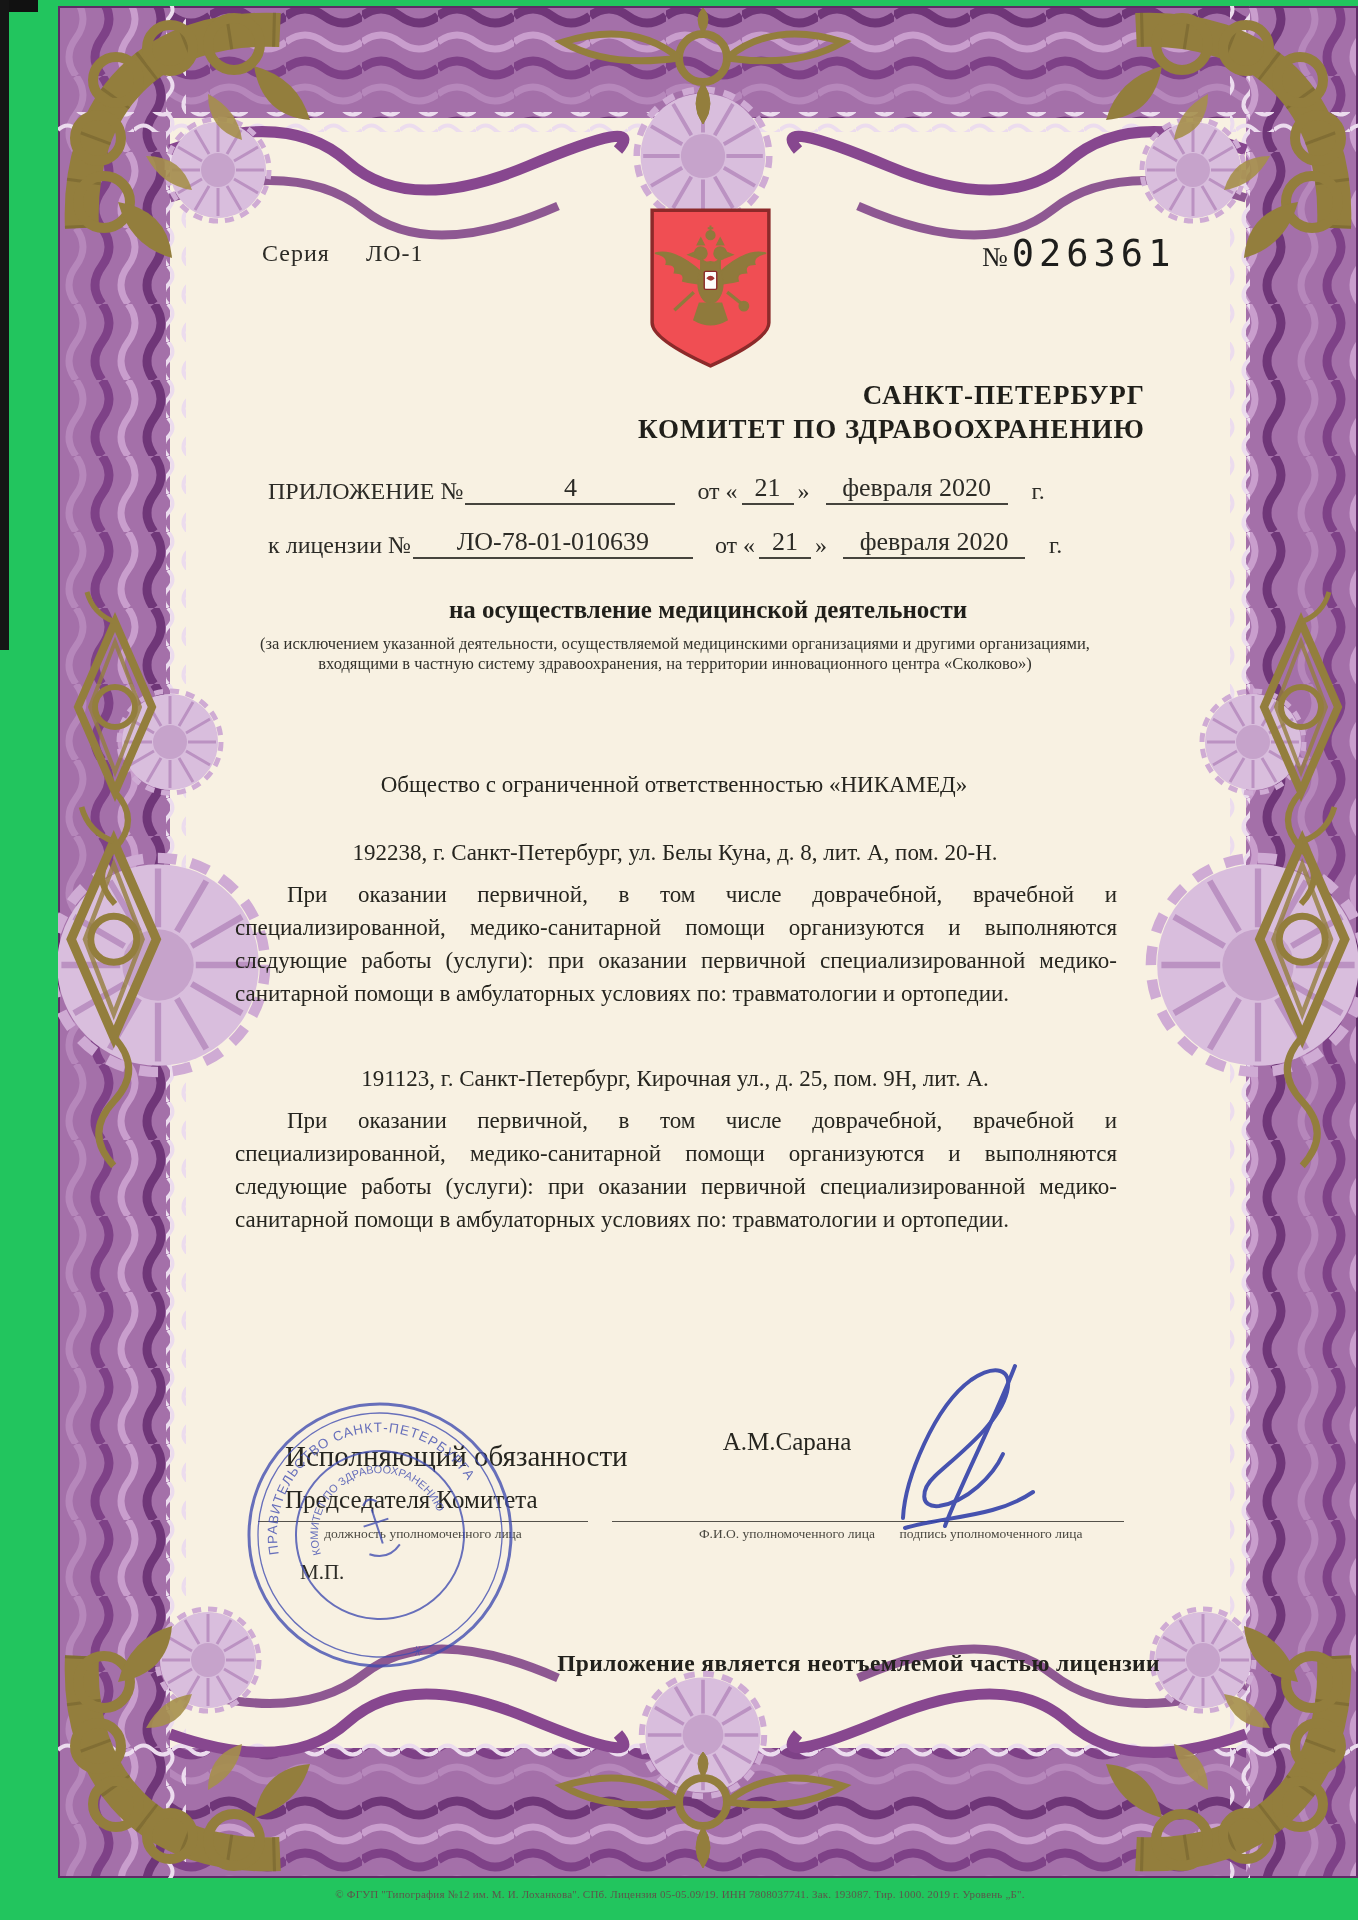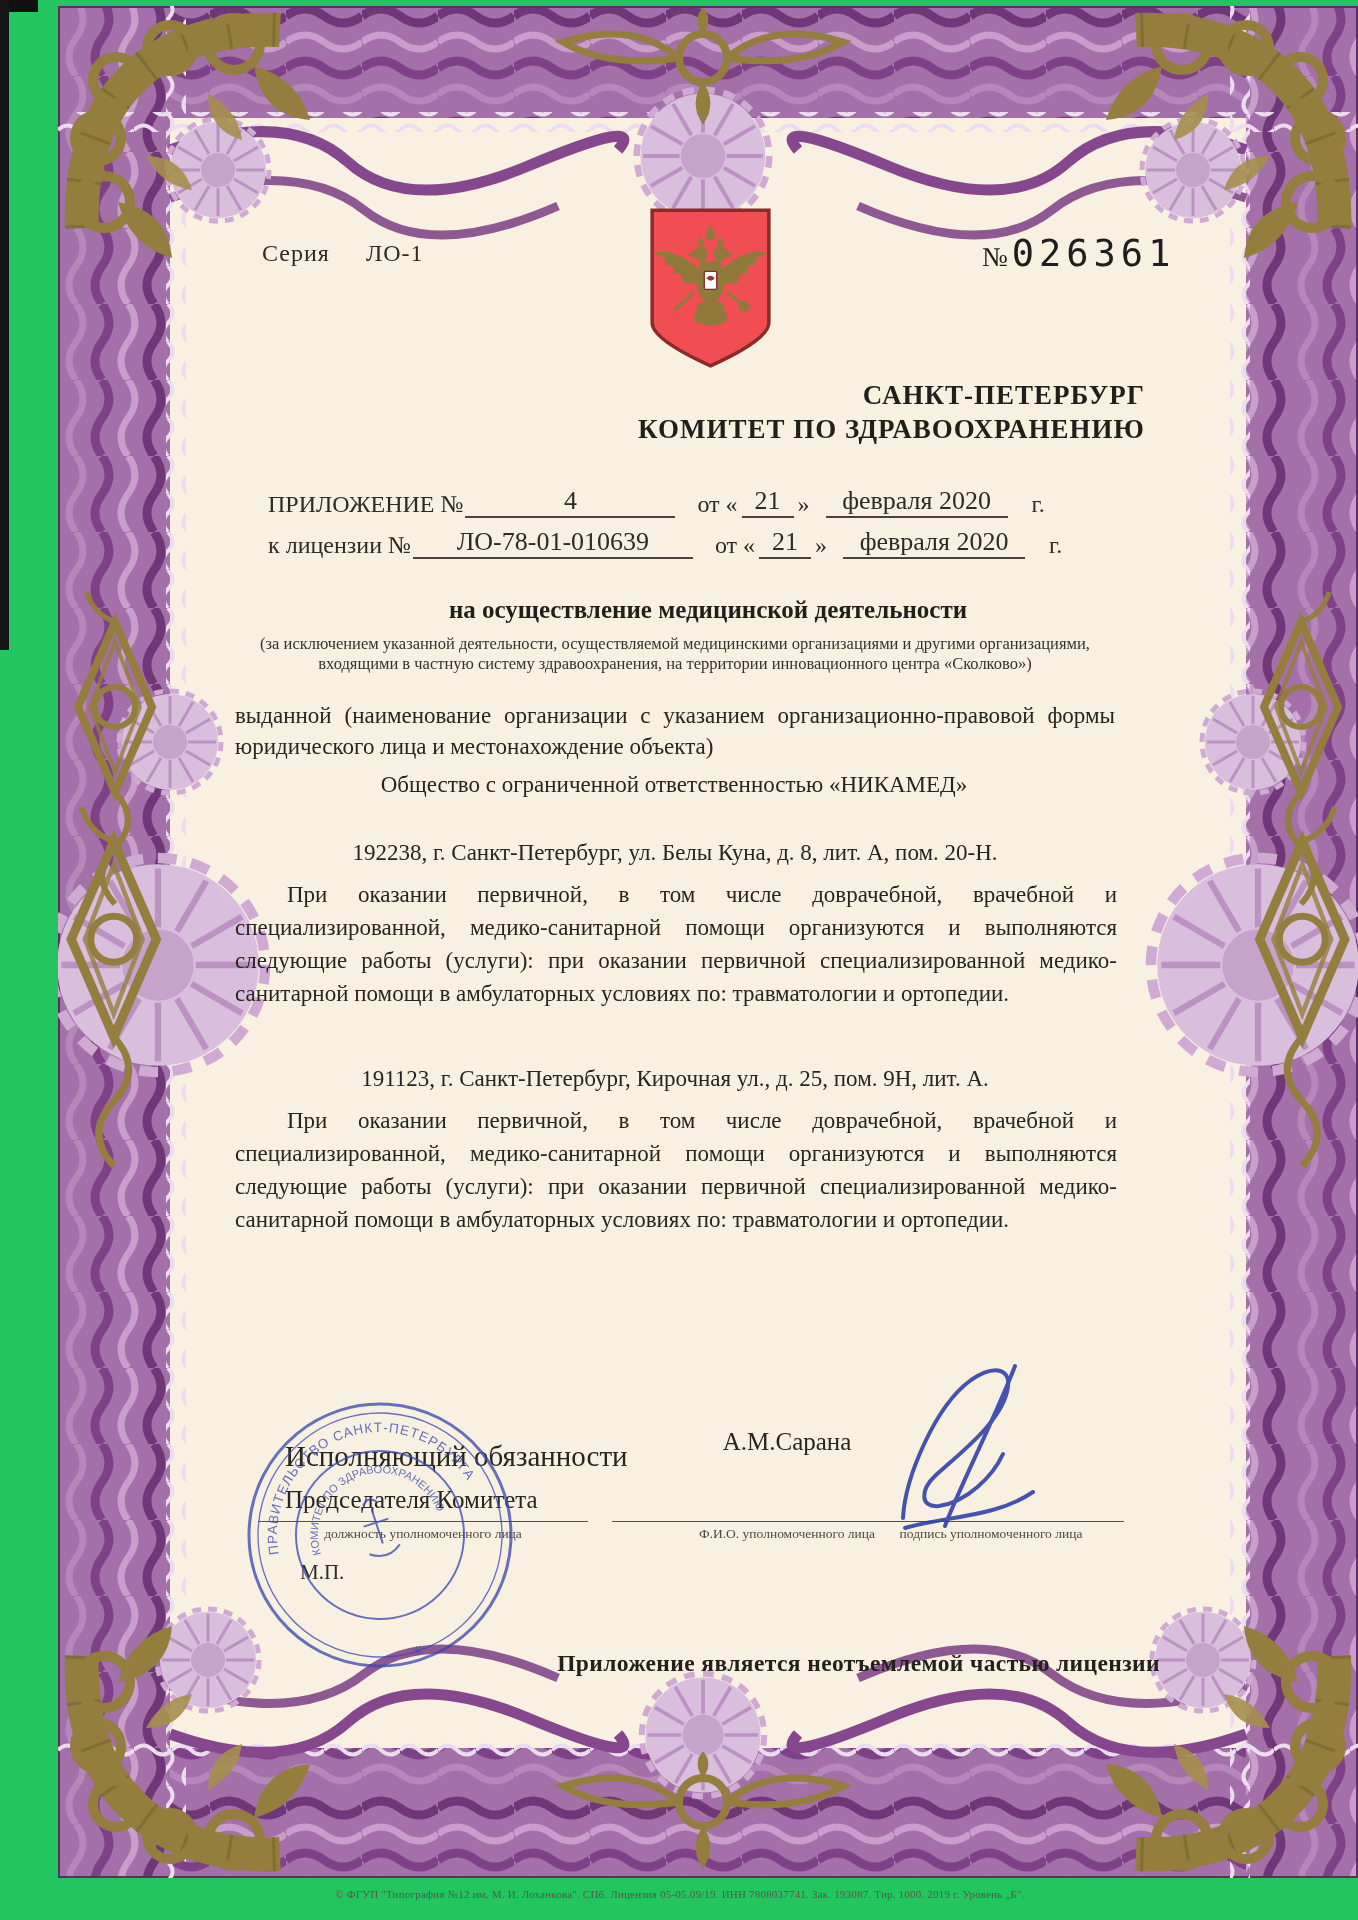--- a/index.html
+++ b/index.html
@@ -203,21 +203,21 @@
     </g>
     <rect x="45.5" y="47" width="9" height="13" rx="1" fill="#fdfdfb" stroke="#8c2a2a" stroke-width="1"></rect>
     <path d="M47,52 q3,-3.5 6,0 q-2.5,3.5 -6,0 z" fill="#a23333"></path>
   </svg>
 
   <div class="abs headings">
     <div>САНКТ-ПЕТЕРБУРГ</div>
     <div>КОМИТЕТ ПО ЗДРАВООХРАНЕНИЮ</div>
   </div>
 
-  <div class="abs frow" style="top:486px;align-items:flex-end;">
+  <div class="abs frow" style="top:473px;align-items:flex-end;">
     <span class="lbl">ПРИЛОЖЕНИЕ №</span>
     <span class="uline u-app">4</span>
     <span class="ot">от «</span>
     <span class="uline u-day">21</span>
     <span>»</span>
     <span class="uline u-month">февраля 2020</span>
     <span class="gdot">г.</span>
   </div>
 
   <div class="abs frow" style="top:527px;">
@@ -225,21 +225,20 @@
     <span class="uline u-lic">ЛО-78-01-010639</span>
     <span class="ot">от «</span>
     <span class="uline u-day">21</span>
     <span>»</span>
     <span class="uline u-month">февраля 2020</span>
     <span class="gdot">г.</span>
   </div>
 
   <div class="abs activity-title">на осуществление медицинской деятельности</div>
   <div class="abs exception">(за исключением указанной деятельности, осуществляемой медицинскими организациями и другими организациями, входящими в частную систему здравоохранения, на территории инновационного центра «Сколково»)</div>
-  <div class="abs issued">выданной (наименование организации с указанием организационно-правовой формы юридического лица и местонахождение объекта)</div>
   <div class="abs org-name">Общество с ограниченной ответственностью «НИКАМЕД»</div>
   <div class="abs addr1">192238, г. Санкт-Петербург, ул. Белы Куна, д. 8, лит. А, пом. 20-Н.</div>
   <div class="abs works1">При оказании первичной, в том числе доврачебной, врачебной и специализированной, медико-санитарной помощи организуются и выполняются следующие работы (услуги): при оказании первичной специализированной медико-санитарной помощи в амбулаторных условиях по: травматологии и ортопедии.</div>
   <div class="abs addr2">191123, г. Санкт-Петербург, Кирочная ул., д. 25, пом. 9Н, лит. А.</div>
   <div class="abs works2">При оказании первичной, в том числе доврачебной, врачебной и специализированной, медико-санитарной помощи организуются и выполняются следующие работы (услуги): при оказании первичной специализированной медико-санитарной помощи в амбулаторных условиях по: травматологии и ортопедии.</div>
 
   <div class="abs sig-pos1">Исполняющий обязанности</div>
   <div class="abs sig-pos2">Председателя Комитета</div>
   <div class="abs sig-name">А.М.Сарана</div>
   <div class="abs rule rule-pos"></div>

